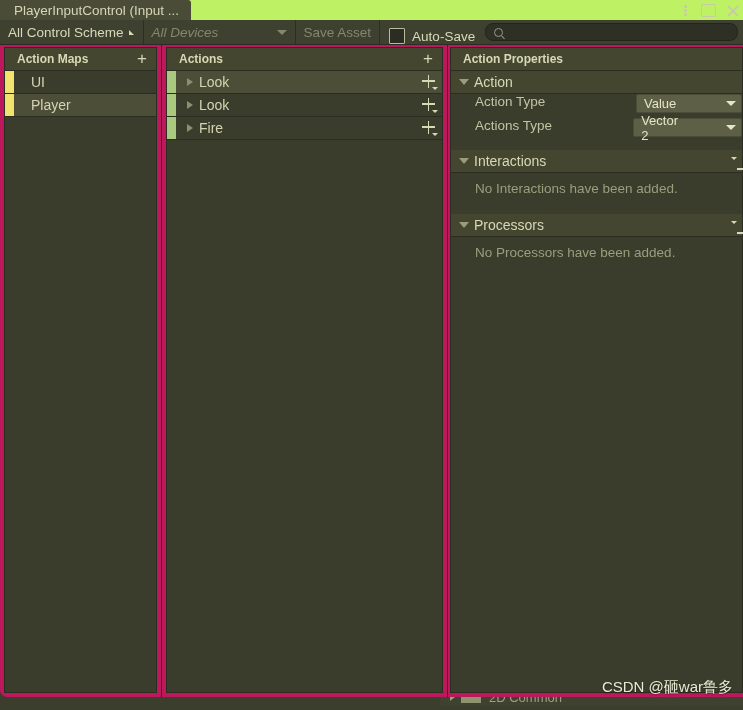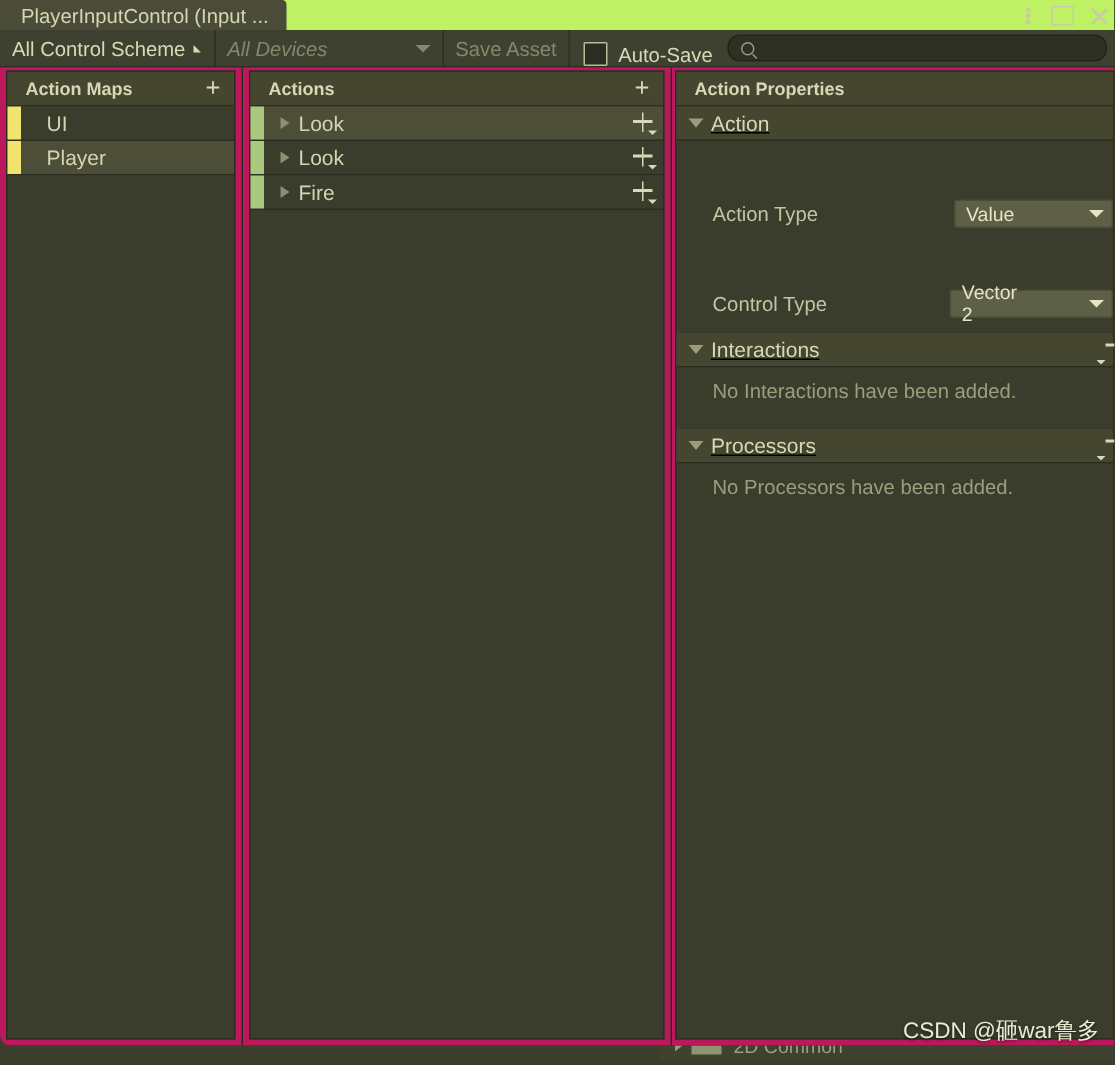--- a/index.html
+++ b/index.html
@@ -233,37 +233,35 @@
     position: absolute; right: -1px; bottom: 1px;
     width: 0; height: 0;
     border-left: 3.5px solid transparent;
     border-right: 3.5px solid transparent;
     border-top: 3.5px solid #d7d9b6;
   }
   
   .fold {
     height: 22px; background: #44462f;
     border-bottom: 1px solid #2b2d21;
-    display: flex; justify-content: space-between;
+    display: flex; align-items: center; justify-content: space-between;
     padding-right: 6px;
-    text-decoration: underline;
   }
   .fold .left { display: flex; align-items: center; }
   .fold .twisty {
     margin: 0 5px 0 8px;
     width: 0; height: 0;
     border-left: 5px solid transparent;
     border-right: 5px solid transparent;
     border-top: 6px solid #9a9c7c;
   }
   .fold .ftxt { color: #d7d9b6; font-size: 14px; }
   .prop-row {
-    height: 24px; display: flex; align-items: center;
+    height: 24px; display: flex; 
     padding-left: 24px;
-    margin-top: 36px;
   }
   .prop-row .pname {
     color: #c2c4a2; font-size: 13.5px;
     width: 168px;
   }
   .dd {
     width: 96px; height: 17px;
     background: #5d5f46;
     border: 1px solid #4b4d38;
     border-radius: 2px;
@@ -410,21 +408,21 @@
             </span>
           </div>
           <div class="prop-row">
             <span class="pname">Action Type</span>
             <span class="dd">
               <span>Value</span>
               <span class="caret-solid"></span>
             </span>
           </div>
           <div class="prop-row">
-            <span class="pname">Control Type</span>
+            <span class="pname">Actions Type</span>
             <span class="dd">
               <span>Vector 2</span>
               <span class="caret-solid"></span>
             </span>
           </div>
 
           <div class="sec-gap"></div>
 
           <div class="fold">
             <span class="left">

